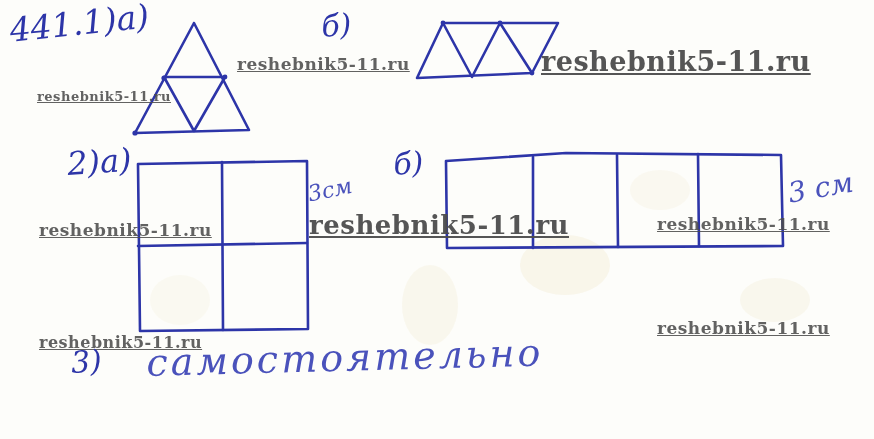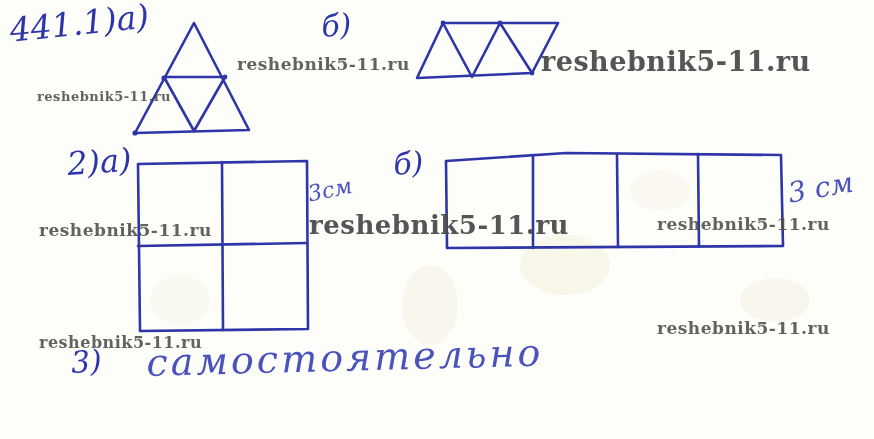--- a/index.html
+++ b/index.html
@@ -40,20 +40,21 @@
   
   .wm {
     position: absolute;
     font-family: "DejaVu Serif", serif;
     font-weight: bold;
     color: var(--watermark-color, #4d4d4d);
     white-space: nowrap;
     line-height: 1;
     letter-spacing: 0.5px;
     opacity: 0.88;
+    text-decoration: underline;
   }
   .wm-triangle-left { left: 37px;  top: 90px;  font-size: 13px; }
   .wm-top-center    { left: 237px; top: 56px;  font-size: 17px; }
   .wm-top-right     { left: 541px; top: 48px;  font-size: 27px; opacity: 0.95; }
   .wm-mid-left      { left: 39px;  top: 222px; font-size: 17px; }
   .wm-mid-center    { left: 309px; top: 212px; font-size: 26px; opacity: 0.95; }
   .wm-mid-right     { left: 657px; top: 216px; font-size: 17px; }
   .wm-bottom-left   { left: 39px;  top: 335px; font-size: 16px; }
   .wm-bottom-right  { left: 657px; top: 320px; font-size: 17px; }
 </style>

